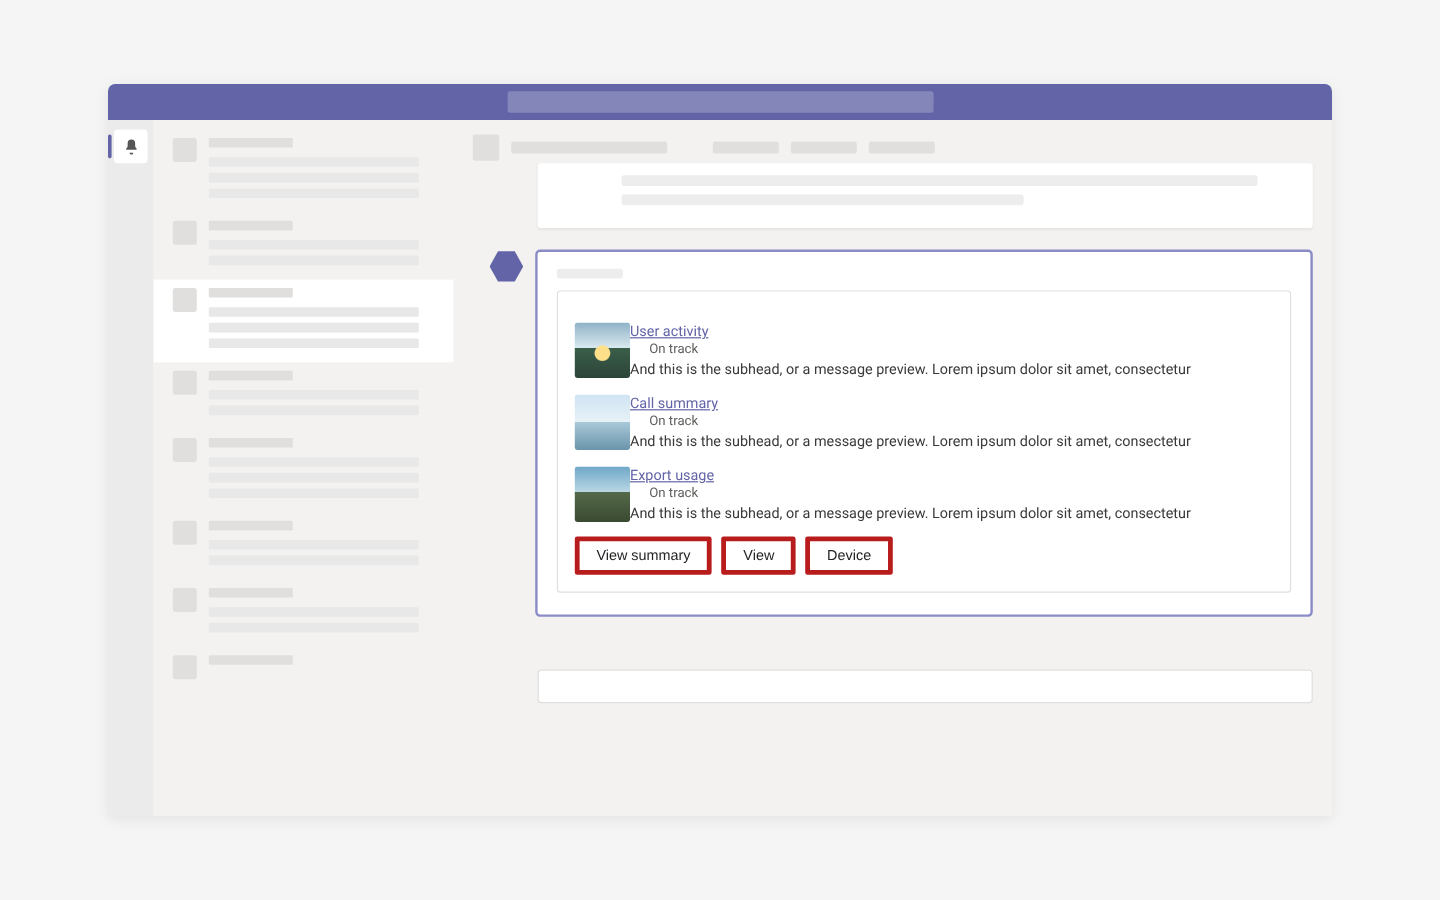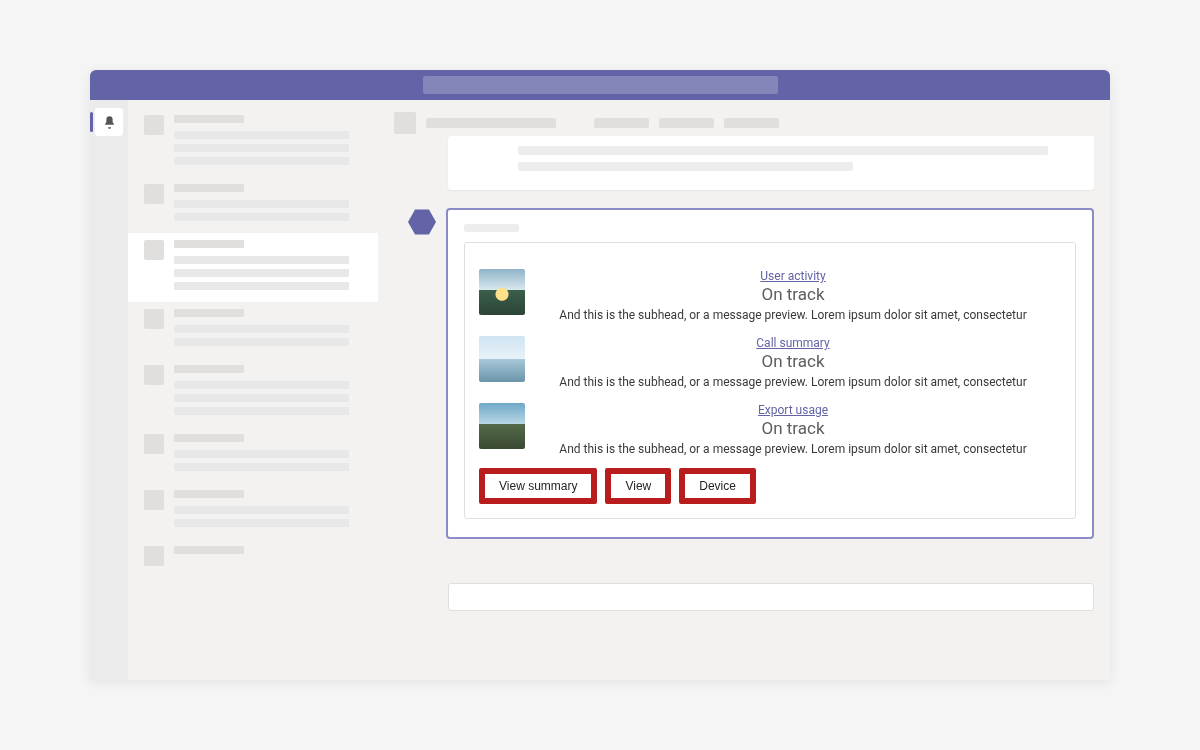--- a/index.html
+++ b/index.html
@@ -81,39 +81,39 @@
   .bot-card {
     flex: 1; background: #fff; border: 2px solid #8b8cc7; border-radius: 4px;
     padding: 14px 16px 18px 16px;
   }
   .bot-handle { width: 55px; height: 8px; background: #ededed; border-radius: 2px; margin-bottom: 10px; }
   .inner-card {
     border: 1px solid #e1dfdd; border-radius: 3px; padding: 12px 14px 14px 14px;
   }
   .ic-title { font-size: 15px; font-weight: 700; color: #252423; }
   .ic-sub { font-size: 11px; color: #605e5c; margin-top: 2px; margin-bottom: 10px; }
-  .report { display: flex; gap: 0; margin-top: 14px; text-align: center; }
+  .report { display: flex; gap: 0; margin-top: 14px; }
   .report-img {
     width: 46px; height: 46px; border-radius: 2px; flex-shrink: 0;
     background: linear-gradient(180deg,#8fb3c7 0%,#d8e8ef 45%,#3a5f4a 45%,#2c4438 100%);
     position: relative; overflow: hidden;
   }
   .report-img.sunset::after {
     content:""; position:absolute; inset:0;
     background: radial-gradient(circle at 50% 55%, #ffe08a 0 6px, transparent 7px);
   }
   .report-img.ice { background: linear-gradient(180deg,#cfe4f2 0%,#e8f2f8 50%,#a8c8d8 50%,#6a94aa 100%); }
   .report-img.falls { background: linear-gradient(180deg,#6fa8c8 0%,#b8d6e4 45%,#556a4a 45%,#3a4a32 100%); }
   .report-text { flex: 1; font-size: 12px; color: #252423; }
   .report-link { color: #6264a7; font-size: 12px; }
-  .report-status { font-size: 17px; color: #605e5c; margin: 1px 0 4px 0; }
+  .report-status { font-size: 11px; color: #605e5c; margin: 1px 0 4px 16px; }
   .report-desc { font-size: 12px; color: #3b3a39; }
   .btn-row { display: flex; gap: 8px; margin-top: 12px; }
   .btn {
-    background: #fff; border: 6px solid #b91c1c; border-radius: 2px;
+    background: #fff; border: 4px solid #b91c1c; border-radius: 2px;
     font-size: 12px; color: #252423; padding: 5px 14px; cursor: pointer;
   }
 
   .compose {
     margin: 26px 0 0 54px; height: 28px; background: #fff;
     border: 1px solid #e1dfdd; border-radius: 3px;
   }
 </style>
 </head>
 <body>

